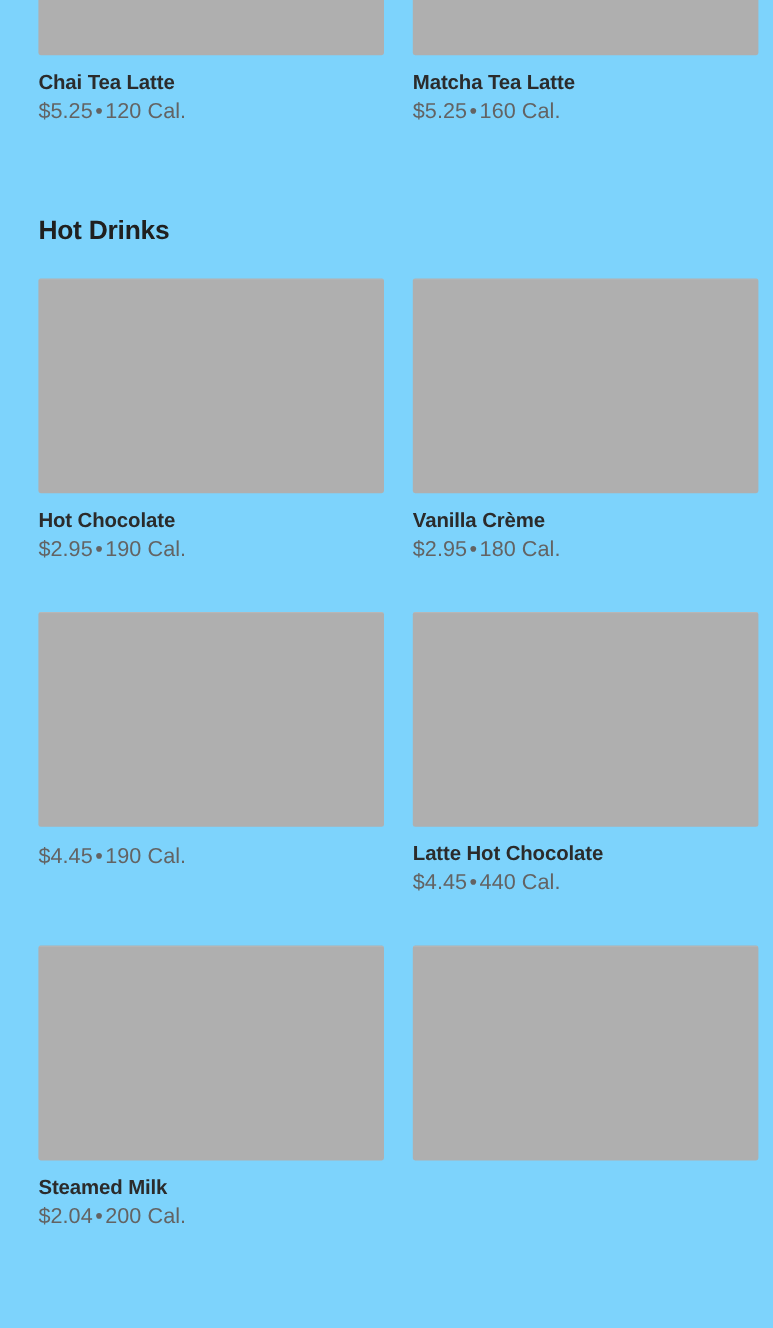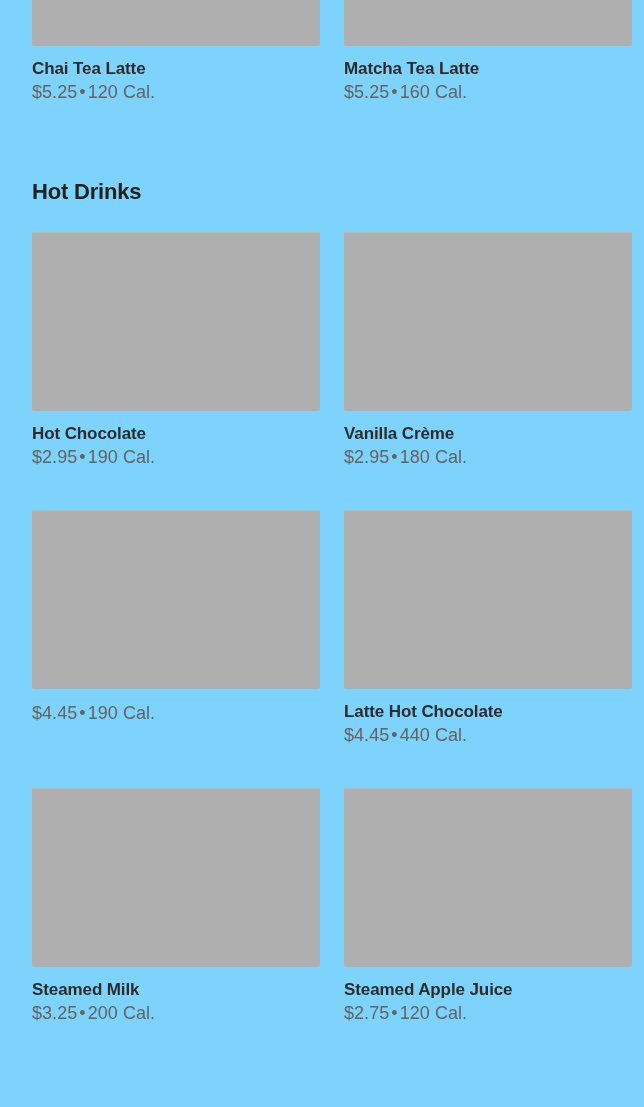--- a/index.html
+++ b/index.html
@@ -165,29 +165,25 @@
                 <div class="card-title">Latte Hot Chocolate</div>
                 <div class="card-meta"><span>$4.45</span><span class="meta-sep">•</span><span>440 Cal.</span></div>
               </div>
             </div>
             <div class="row-spacer"></div>
             <div class="row-spacer"></div>
             <div class="card">
               <div class="card-image"></div>
               <div class="card-body">
                 <div class="card-title">Steamed Milk</div>
-                <div class="card-meta"><span>$3.25</span><span class="meta-sep">•</span><span>200 Cal.</span></div>
+                <div class="card-meta"><span>$2.04</span><span class="meta-sep">•</span><span>200 Cal.</span></div>
               </div>
             </div>
             <div class="card">
               <div class="card-image"></div>
-              <div class="card-body">
-                <div class="card-title">Steamed Apple Juice</div>
-                <div class="card-meta"><span>$2.75</span><span class="meta-sep">•</span><span>120 Cal.</span></div>
-              </div>
             </div>
             <div class="row-spacer"></div>
             <div class="row-spacer"></div>
             <div class="card is-empty">
               <div class="card-image"></div>
             </div>
             <div class="row-spacer"></div>
           </div>
         </div>
       </div>

